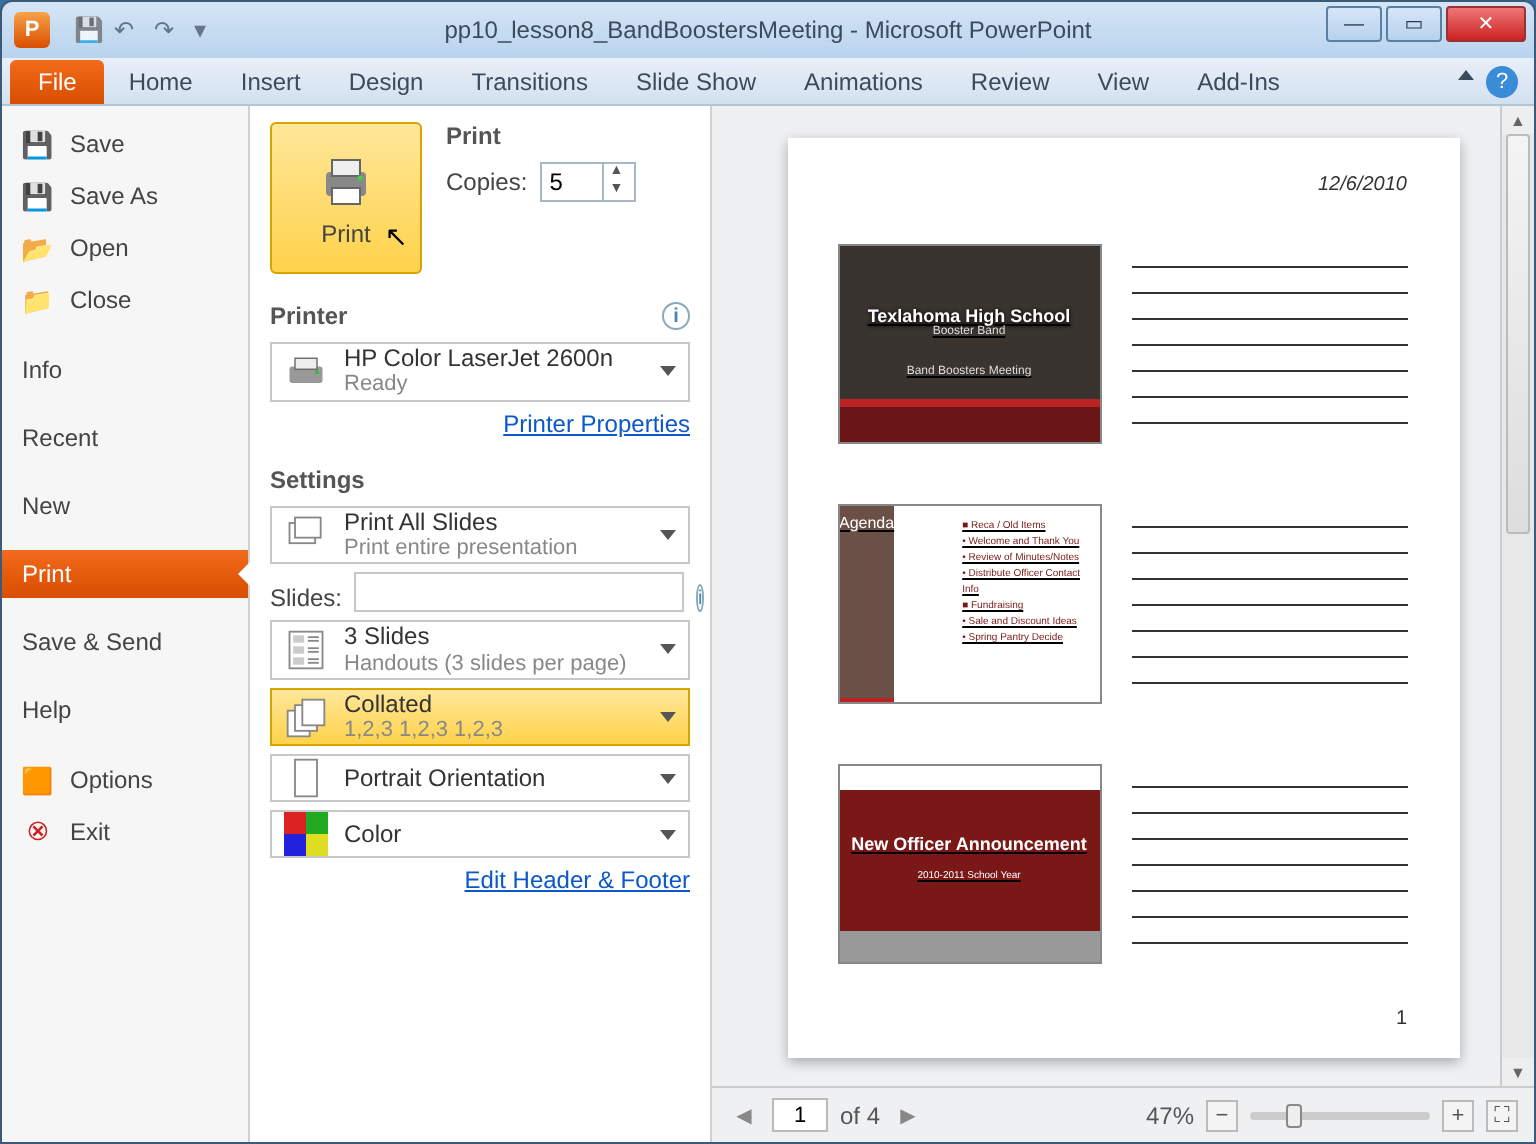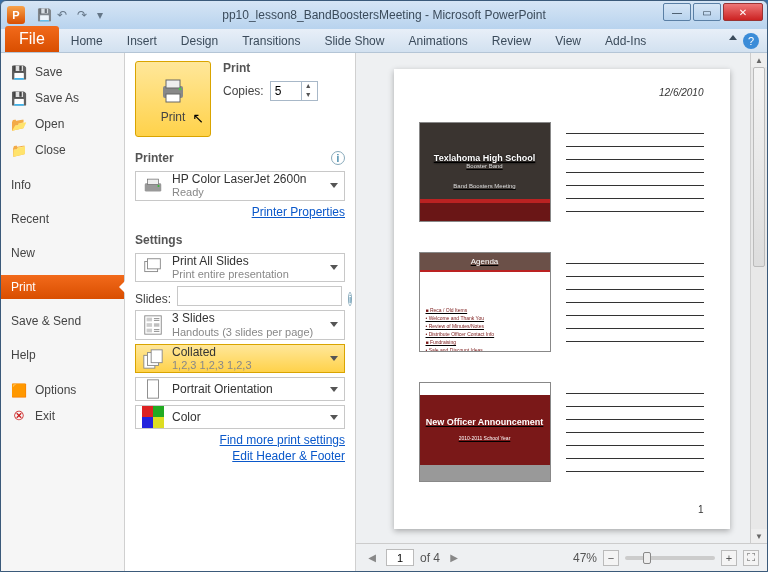--- a/index.html
+++ b/index.html
@@ -7,21 +7,21 @@
   .window { position:absolute; top:0; left:0; width:768px; height:572px; background:#fff; border:1px solid #3b5a7a; border-radius:6px 6px 0 0; box-shadow: inset 0 0 0 1px #a0c4e8; }
   .titlebar { height:28px; background:linear-gradient(#d6e5f5,#b8d3ee); display:flex; align-items:center; font-size:12px; color:#3b4b5b; position:relative; border-radius:6px 6px 0 0;}
   .title-icon { width:18px; height:18px; margin:0 6px; background:linear-gradient(#f7a24a,#d94e00); border-radius:3px; display:flex; align-items:center; justify-content:center; color:#fff; font-weight:bold; font-size:11px;}
   .qat { display:flex; gap:6px; margin-left:6px;}
   .qat span { width:14px; height:14px; opacity:.7;}
   .title-text { position:absolute; left:50%; transform:translateX(-50%); white-space:nowrap;}
   .win-controls { position:absolute; right:4px; top:2px; display:flex; gap:2px;}
   .win-btn { width:28px; height:18px; border:1px solid #5a7fa5; background:linear-gradient(#d6e5f5,#b8d3ee); border-radius:2px; display:flex; align-items:center; justify-content:center; font-size:10px; color:#2a3a4a; cursor:default;}
   .win-btn.close { background:linear-gradient(#e77,#c22); color:#fff; border-color:#933; width:40px;}
   .ribbon-tabs { height:24px; background:linear-gradient(#e8eff8,#d2e1f0); display:flex; align-items:flex-end; font-size:12px; border-bottom:1px solid #b4c5d6; position:relative;}
-  .file-tab { background:linear-gradient(#f26a1b,#d94e00); color:#fff; padding:4px 14px; border-radius:3px 3px 0 0; margin-left:4px; font-size:16px;margin-top:20px;}
+  .file-tab { background:linear-gradient(#f26a1b,#d94e00); color:#fff; padding:4px 14px; border-radius:3px 3px 0 0; margin-left:4px; font-size:12px;margin-top:20px;}
   .rtab { padding:4px 12px; color:#3b4b5b; cursor:default;}
   .help-icon { position:absolute; right:8px; top:4px; width:16px; height:16px; background:#3b8cd8; border-radius:50%; color:#fff; font-size:11px; display:flex; align-items:center; justify-content:center;}
   .min-ribbon { position:absolute; right:30px; top:6px; width:0;height:0; border-left:4px solid transparent; border-right:4px solid transparent; border-bottom:5px solid #3b4b5b;}
   .content { position:absolute; top:52px; left:0; right:0; bottom:0; display:flex;}
   .backstage-nav { width:124px; background:#f6f6f6; border-right:1px solid #d0d0d0; padding-top:6px;}
   .nav-item { display:flex; align-items:center; gap:8px; padding:5px 10px; font-size:12px; color:#444; cursor:default;}
   .nav-sep { height:10px;}
   .nav-item.selected { background:linear-gradient(#f26a1b,#d94e00); color:#fff; position:relative;}
   .nav-item.selected::after { content:""; position:absolute; right:-1px; top:50%; transform:translateY(-50%); width:0;height:0; border-top:6px solid transparent; border-bottom:6px solid transparent; border-right:6px solid #fff;}
   .nav-icon { width:16px; height:16px; display:flex; align-items:center; justify-content:center; font-size:13px;}
@@ -53,21 +53,21 @@
   .page { width:336px; height:460px; background:#fff; box-shadow:0 2px 6px rgba(0,0,0,.3); position:relative; padding:22px 26px;}
   .page-date { position:absolute; top:18px; right:26px; font-size:10px; color:#333;font-style:italic;}
   .page-num { position:absolute; bottom:14px; right:26px; font-size:10px; color:#333;}
   .handout-row { display:flex; align-items:center; gap:16px; margin-top:32px;text-decoration:underline;}
   .slide-thumb { width:130px; height:98px; background:#fff; box-shadow:0 0 0 1px #888; font-size:6px; overflow:hidden;}
   .lines { flex:1; display:flex; flex-direction:column; gap:12px;}
   .lines div { border-bottom:1px solid #333; height:0;}
   .slide1 { background:linear-gradient(#3a3430 0%,#3a3430 78%, #b22 78%, #b22 82%, #6a1616 82%);}
   .slide1 .tt { color:#fff; text-align:center; padding-top:30px; font-weight:bold; font-size:9px; text-shadow:0 0 2px #000;}
   .slide1 .st { color:#ddd; text-align:center; font-size:6px;}
-  .slide2 { display:flex; flex-direction:column;gap:28px;}
+  .slide2 { display:flex; flex-direction:row;gap:28px;}
   .s2-head { background:#6b5048; color:#fff; text-align:center; font-size:8px; padding:4px 0; border-bottom:2px solid #b22;}
   .s2-body { flex:1; background:#fff; padding:6px; color:#7a1818; font-size:5px; line-height:1.6;}
   .slide3 { background:linear-gradient(#fff 0%, #fff 12%, #7a1818 12%, #7a1818 84%, #999 84%);}
   .s3-t { color:#fff; text-align:center; padding-top:34px; font-weight:bold; font-size:9px;}
   .vscroll { position:absolute; right:0; top:0; bottom:28px; width:17px; background:#e8e8e8; border-left:1px solid #ccc;}
   .vscroll .thumb { position:absolute; top:14px; left:2px; right:2px; height:200px; background:linear-gradient(#f4f4f4,#ddd); border:1px solid #bbb; border-radius:2px;}
   .vscroll .arrow { position:absolute; left:0; right:0; height:14px; background:#eee; display:flex; align-items:center; justify-content:center; font-size:8px; color:#666;}
   .preview-status { height:28px; background:#eef0f2; border-top:1px solid #ccc; display:flex; align-items:center; font-size:12px; color:#555; padding:0 8px; gap:6px;}
   .ps-nav { width:16px; height:16px; display:flex; align-items:center; justify-content:center; color:#888; font-size:10px;}
   .ps-input { width:28px; border:1px solid #bbb; text-align:center; font-size:11px; height:17px;}
@@ -287,21 +287,20 @@
               <div></div>
               <div></div>
               <div></div>
             </div>
           </div>
         <div class="txt">
             <div class="t1">Color</div>
           </div>
         <div class="caret"></div>
       </div>
-      <a class="link">Find more print settings</a>
       <a class="link">Edit Header &amp; Footer</a>
     </div>
 
     <div class="preview-area">
       <div class="preview-scroll">
         <div class="page">
           <div class="page-date">12/6/2010</div>
           <div class="page-num">1</div>
 
           <div class="handout-row">

